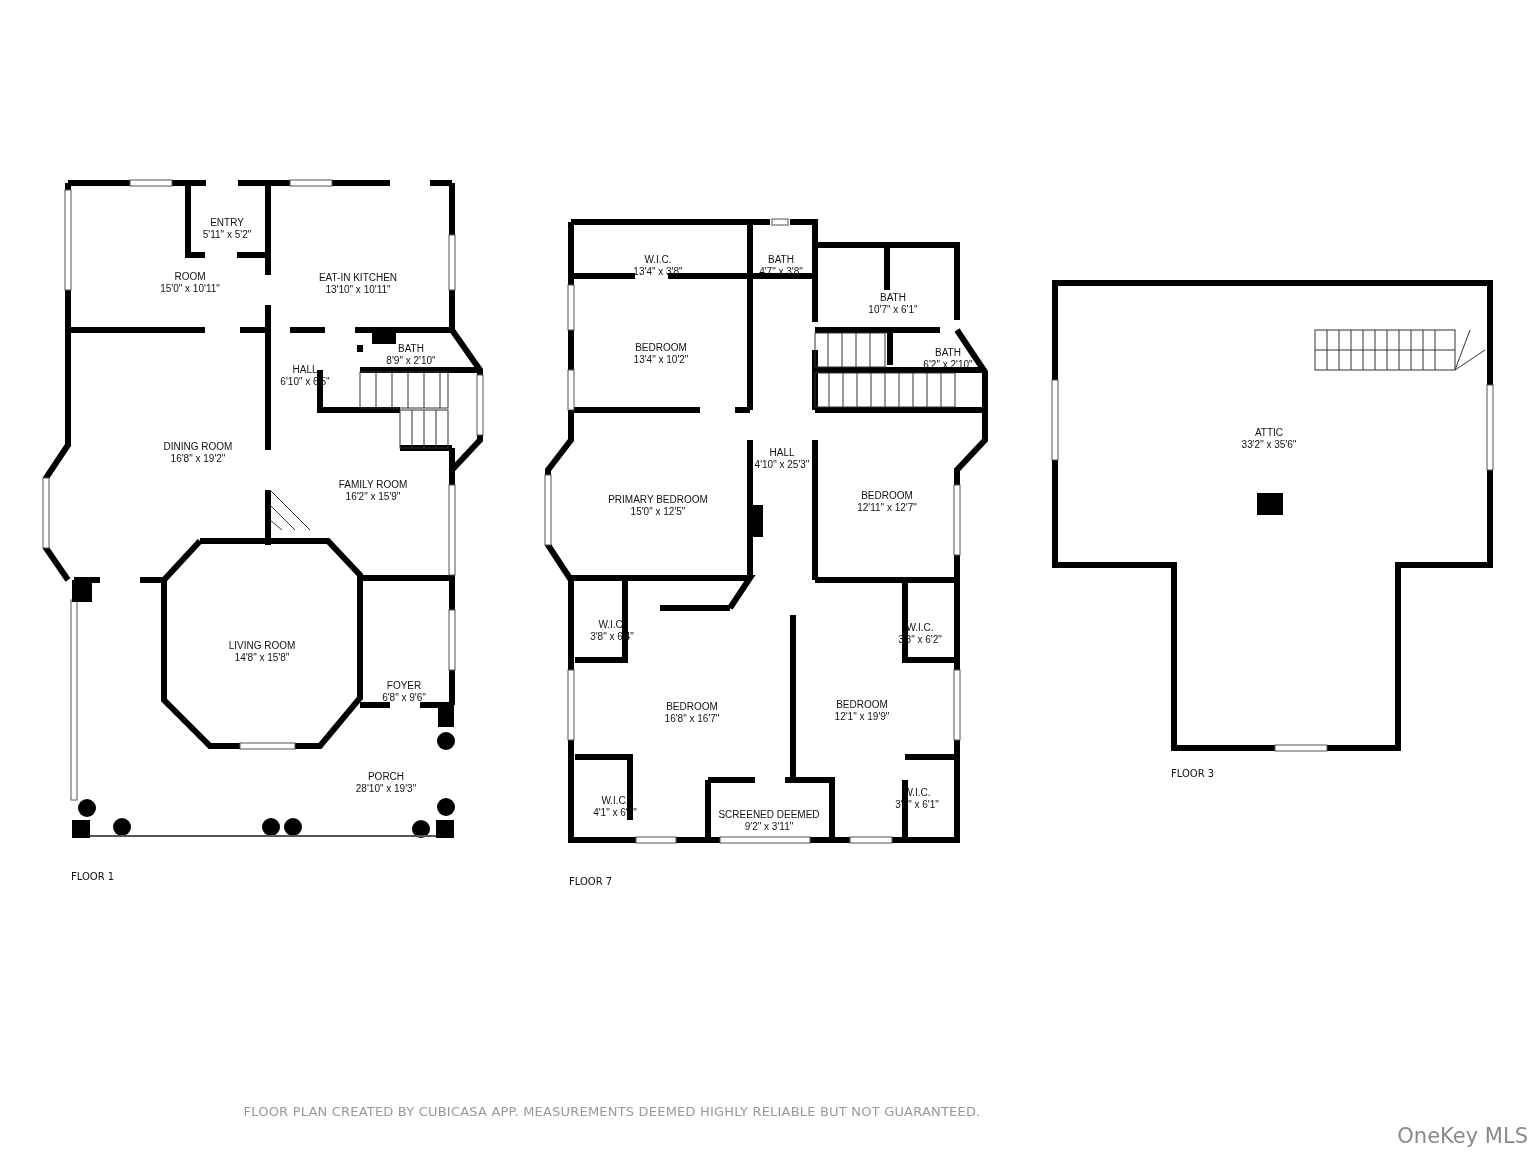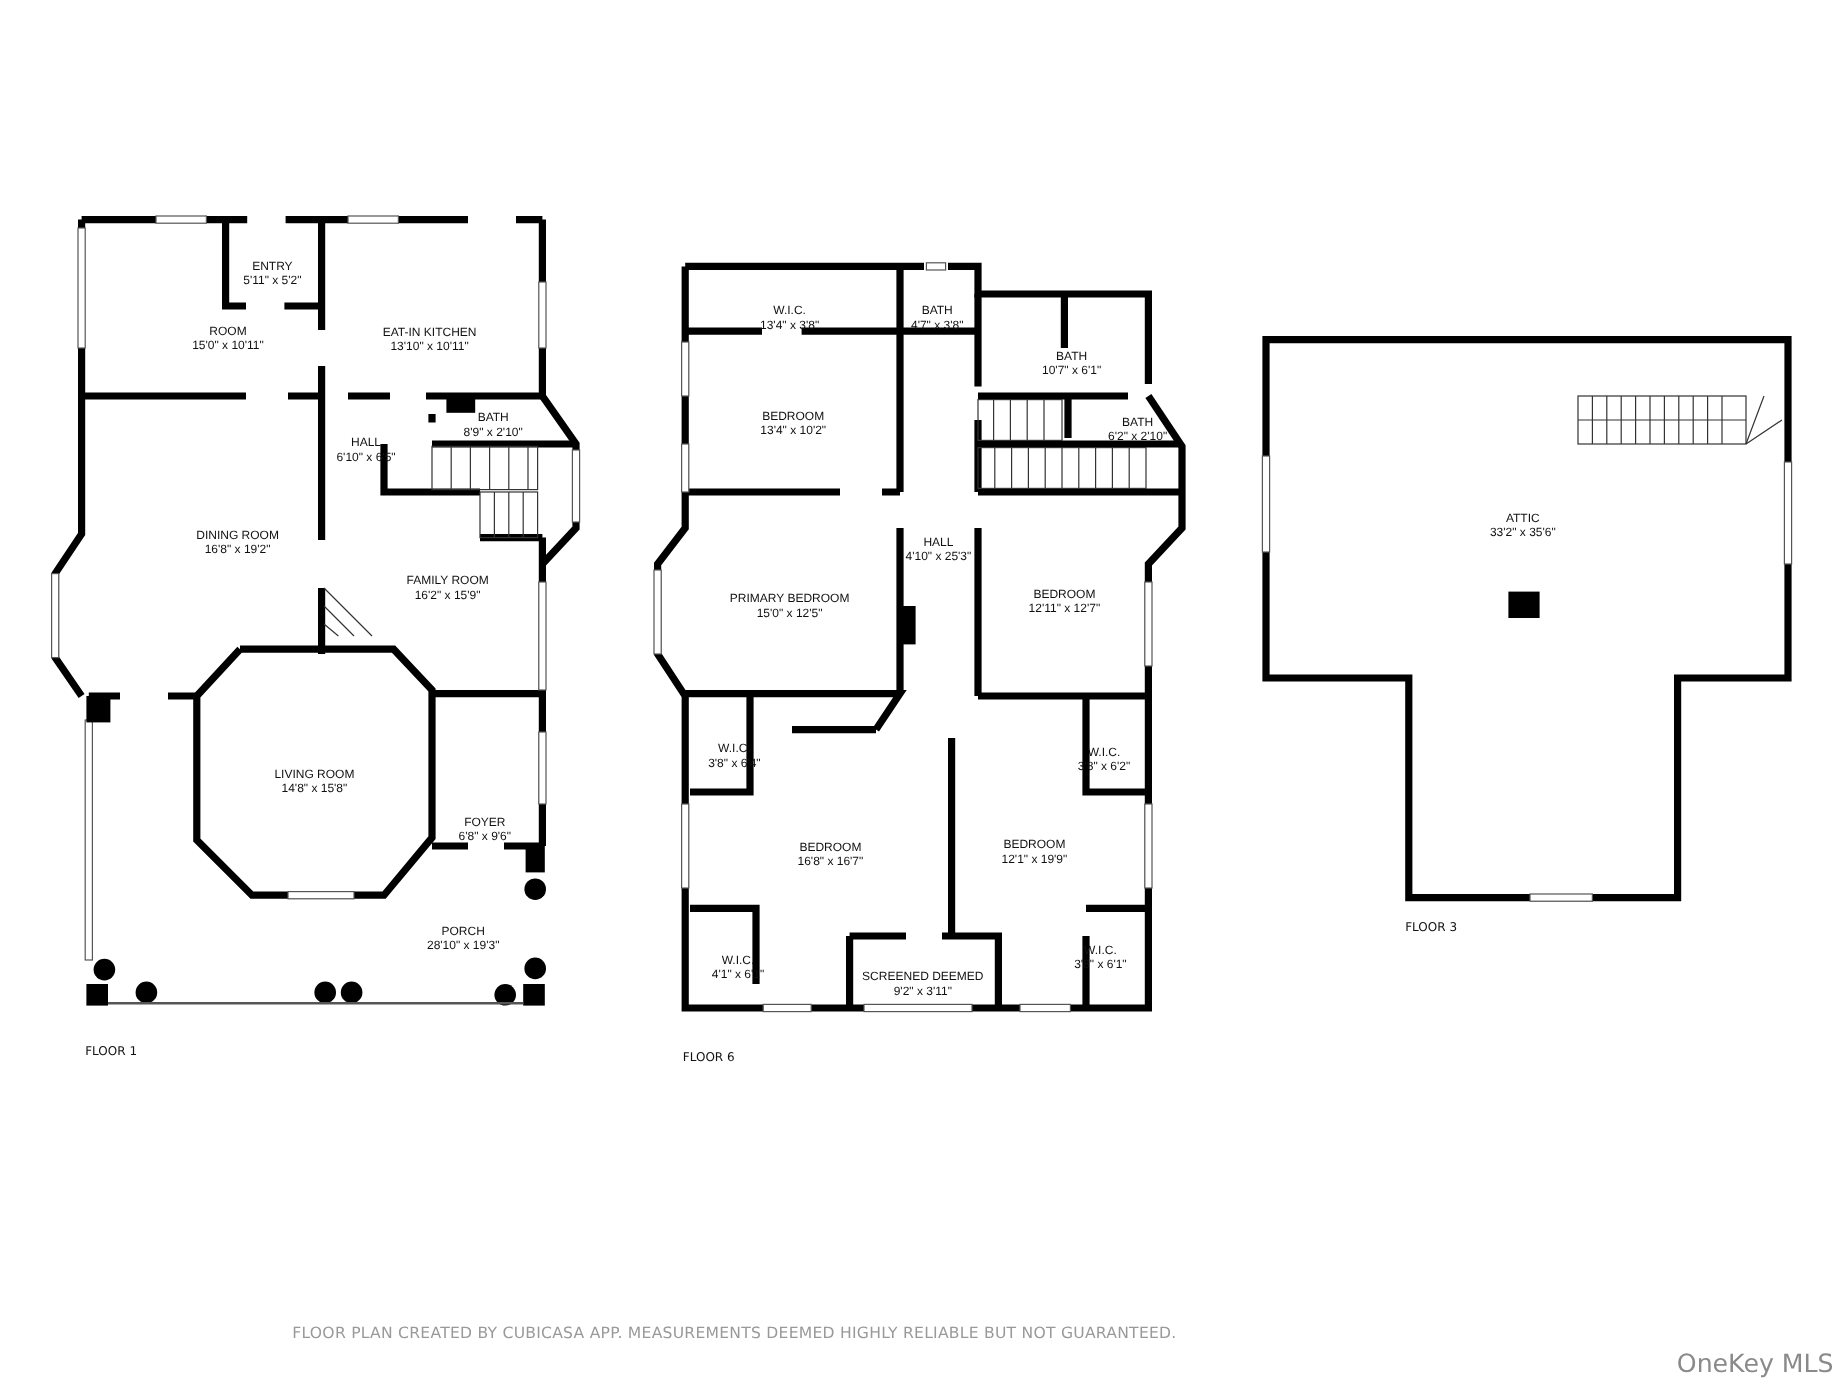--- a/index.html
+++ b/index.html
@@ -214,21 +214,21 @@
     <div>4'1" x 6'1"</div>
   </div>
 <div class="lbl" style="left:769px;top:809px;">
     <div>SCREENED DEEMED</div>
     <div>9'2" x 3'11"</div>
   </div>
 <div class="lbl" style="left:917px;top:787px;">
     <div>W.I.C.</div>
     <div>3'8" x 6'1"</div>
   </div>
-<div class="floor-title" style="left:569px;top:876px;">FLOOR 6</div>
+<div class="floor-title" style="left:569px;top:876px;">FLOOR 7</div>
 
 <div class="lbl" style="left:1269px;top:427px;">
     <div>ATTIC</div>
     <div>33'2" x 35'6"</div>
   </div>
 <div class="floor-title" style="left:1171px;top:756px;margin-top:12px;">FLOOR 3</div>
 
 <div class="footer">FLOOR PLAN CREATED BY CUBICASA APP. MEASUREMENTS DEEMED HIGHLY RELIABLE BUT NOT GUARANTEED.</div>
 <div class="mls">OneKey MLS</div>
 

